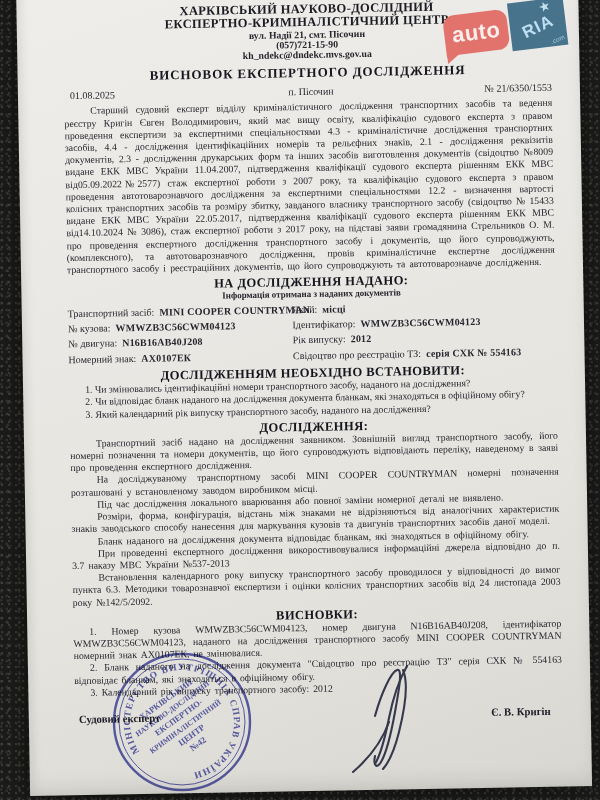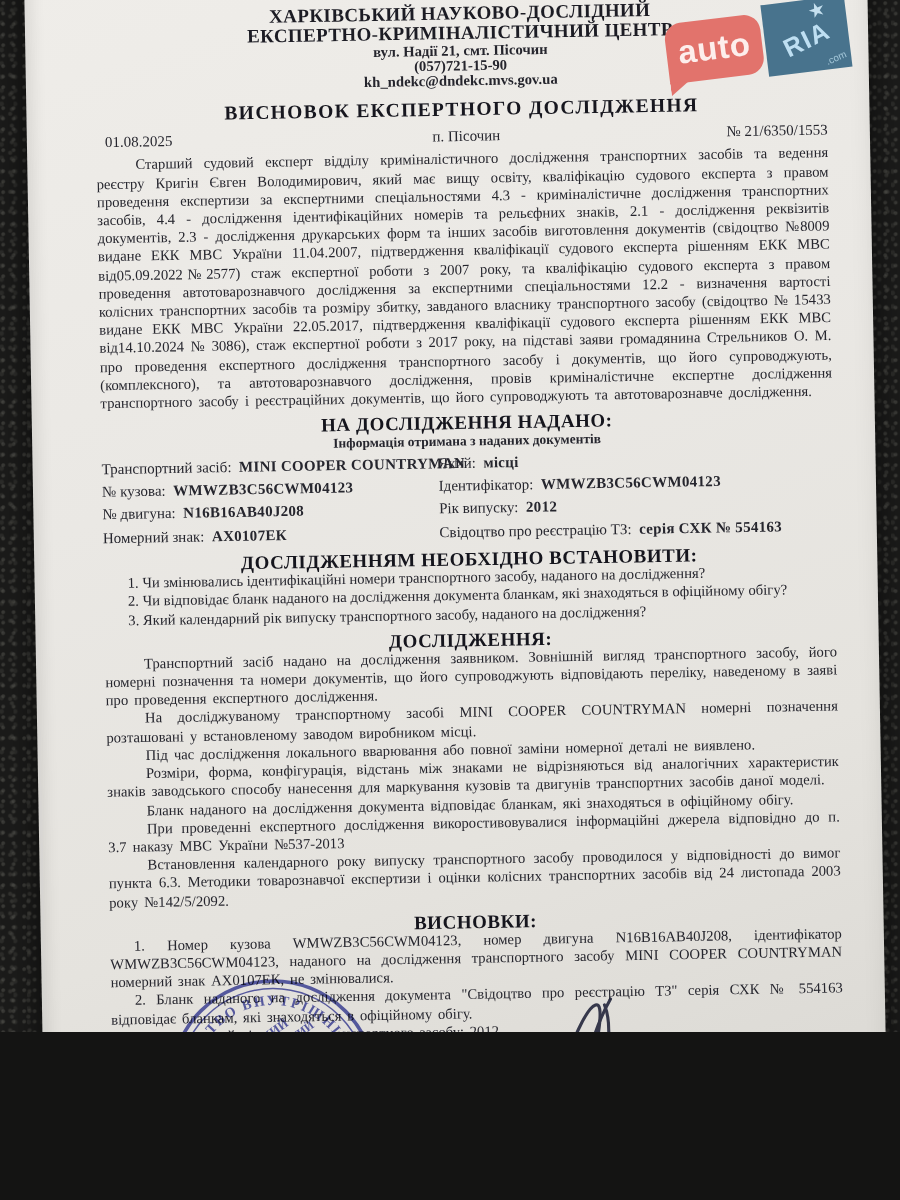--- a/index.html
+++ b/index.html
@@ -1,17 +1,17 @@
 <!DOCTYPE html>
 <html><head>
 <meta charset="utf-8">
 <style>
   html,body{margin:0;padding:0;}
   body{width:600px;height:800px;overflow:hidden;background:#141413;}
-  .scene{position:relative;width:600px;height:688px;overflow:hidden;
+  .scene{position:relative;width:600px;height:800px;overflow:hidden;
     background-color:#1b1b1a;
     background-image:
       radial-gradient(circle at 30% 30%, rgba(105,105,98,.38) 0 .9px, transparent 1.6px),
       radial-gradient(circle at 72% 62%, rgba(70,70,66,.55) 0 1px, transparent 1.7px),
       radial-gradient(circle at 52% 84%, rgba(130,128,118,.22) 0 .9px, transparent 1.8px),
       radial-gradient(circle at 12% 70%, rgba(60,60,56,.5) 0 1.1px, transparent 2px);
     background-size:7px 7px,11px 11px,13px 13px,9px 9px;
     font-family:"Liberation Serif","DejaVu Serif",serif;}
   .paper{position:absolute;left:16px;top:-16px;width:562px;height:812px;
     transform:rotate(-1deg);transform-origin:0 0;

